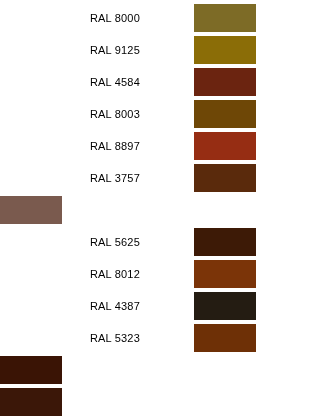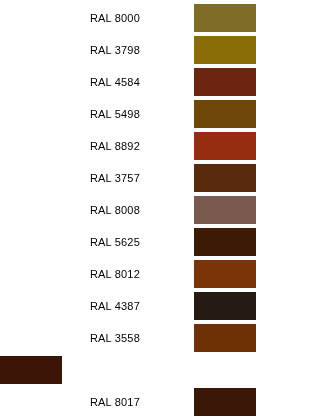--- a/index.html
+++ b/index.html
@@ -50,60 +50,58 @@
 </head>
 <body>
 
 <div id="swatch-chart">
   <div id="row-container">
       <div class="swatch-row">
         <div class="swatch-label">RAL 8000</div>
         <div class="swatch-chip" style="background: rgb(125, 107, 38);"></div>
       </div>
       <div class="swatch-row">
-        <div class="swatch-label">RAL 3798</div>
+        <div class="swatch-label">RAL 9125</div>
         <div class="swatch-chip" style="background: rgb(139, 109, 7);"></div>
       </div>
       <div class="swatch-row">
         <div class="swatch-label">RAL 4584</div>
         <div class="swatch-chip" style="background: rgb(107, 36, 16);"></div>
       </div>
       <div class="swatch-row">
-        <div class="swatch-label">RAL 5498</div>
+        <div class="swatch-label">RAL 8003</div>
         <div class="swatch-chip" style="background: rgb(110, 71, 6);"></div>
       </div>
       <div class="swatch-row">
-        <div class="swatch-label">RAL 8892</div>
+        <div class="swatch-label">RAL 8897</div>
         <div class="swatch-chip" style="background: rgb(150, 45, 19);"></div>
       </div>
       <div class="swatch-row">
         <div class="swatch-label">RAL 3757</div>
         <div class="swatch-chip" style="background: rgb(90, 42, 12);"></div>
       </div>
       <div class="swatch-row">
-        <div class="swatch-label">RAL 8008</div>
         <div class="swatch-chip" style="background: rgb(122, 90, 78);"></div>
       </div>
       <div class="swatch-row">
         <div class="swatch-label">RAL 5625</div>
         <div class="swatch-chip" style="background: rgb(61, 26, 6);"></div>
       </div>
       <div class="swatch-row">
         <div class="swatch-label">RAL 8012</div>
         <div class="swatch-chip" style="background: rgb(123, 52, 8);"></div>
       </div>
       <div class="swatch-row">
         <div class="swatch-label">RAL 4387</div>
         <div class="swatch-chip" style="background: rgb(36, 28, 18);"></div>
       </div>
       <div class="swatch-row">
-        <div class="swatch-label">RAL 3558</div>
+        <div class="swatch-label">RAL 5323</div>
         <div class="swatch-chip" style="background: rgb(110, 48, 6);"></div>
       </div>
       <div class="swatch-row">
         <div class="swatch-chip" style="background: rgb(58, 20, 5);"></div>
       </div>
       <div class="swatch-row">
-        <div class="swatch-label">RAL 8017</div>
         <div class="swatch-chip" style="background: rgb(59, 23, 8);"></div>
       </div>
     </div>
 </div>
 
 </body></html>

